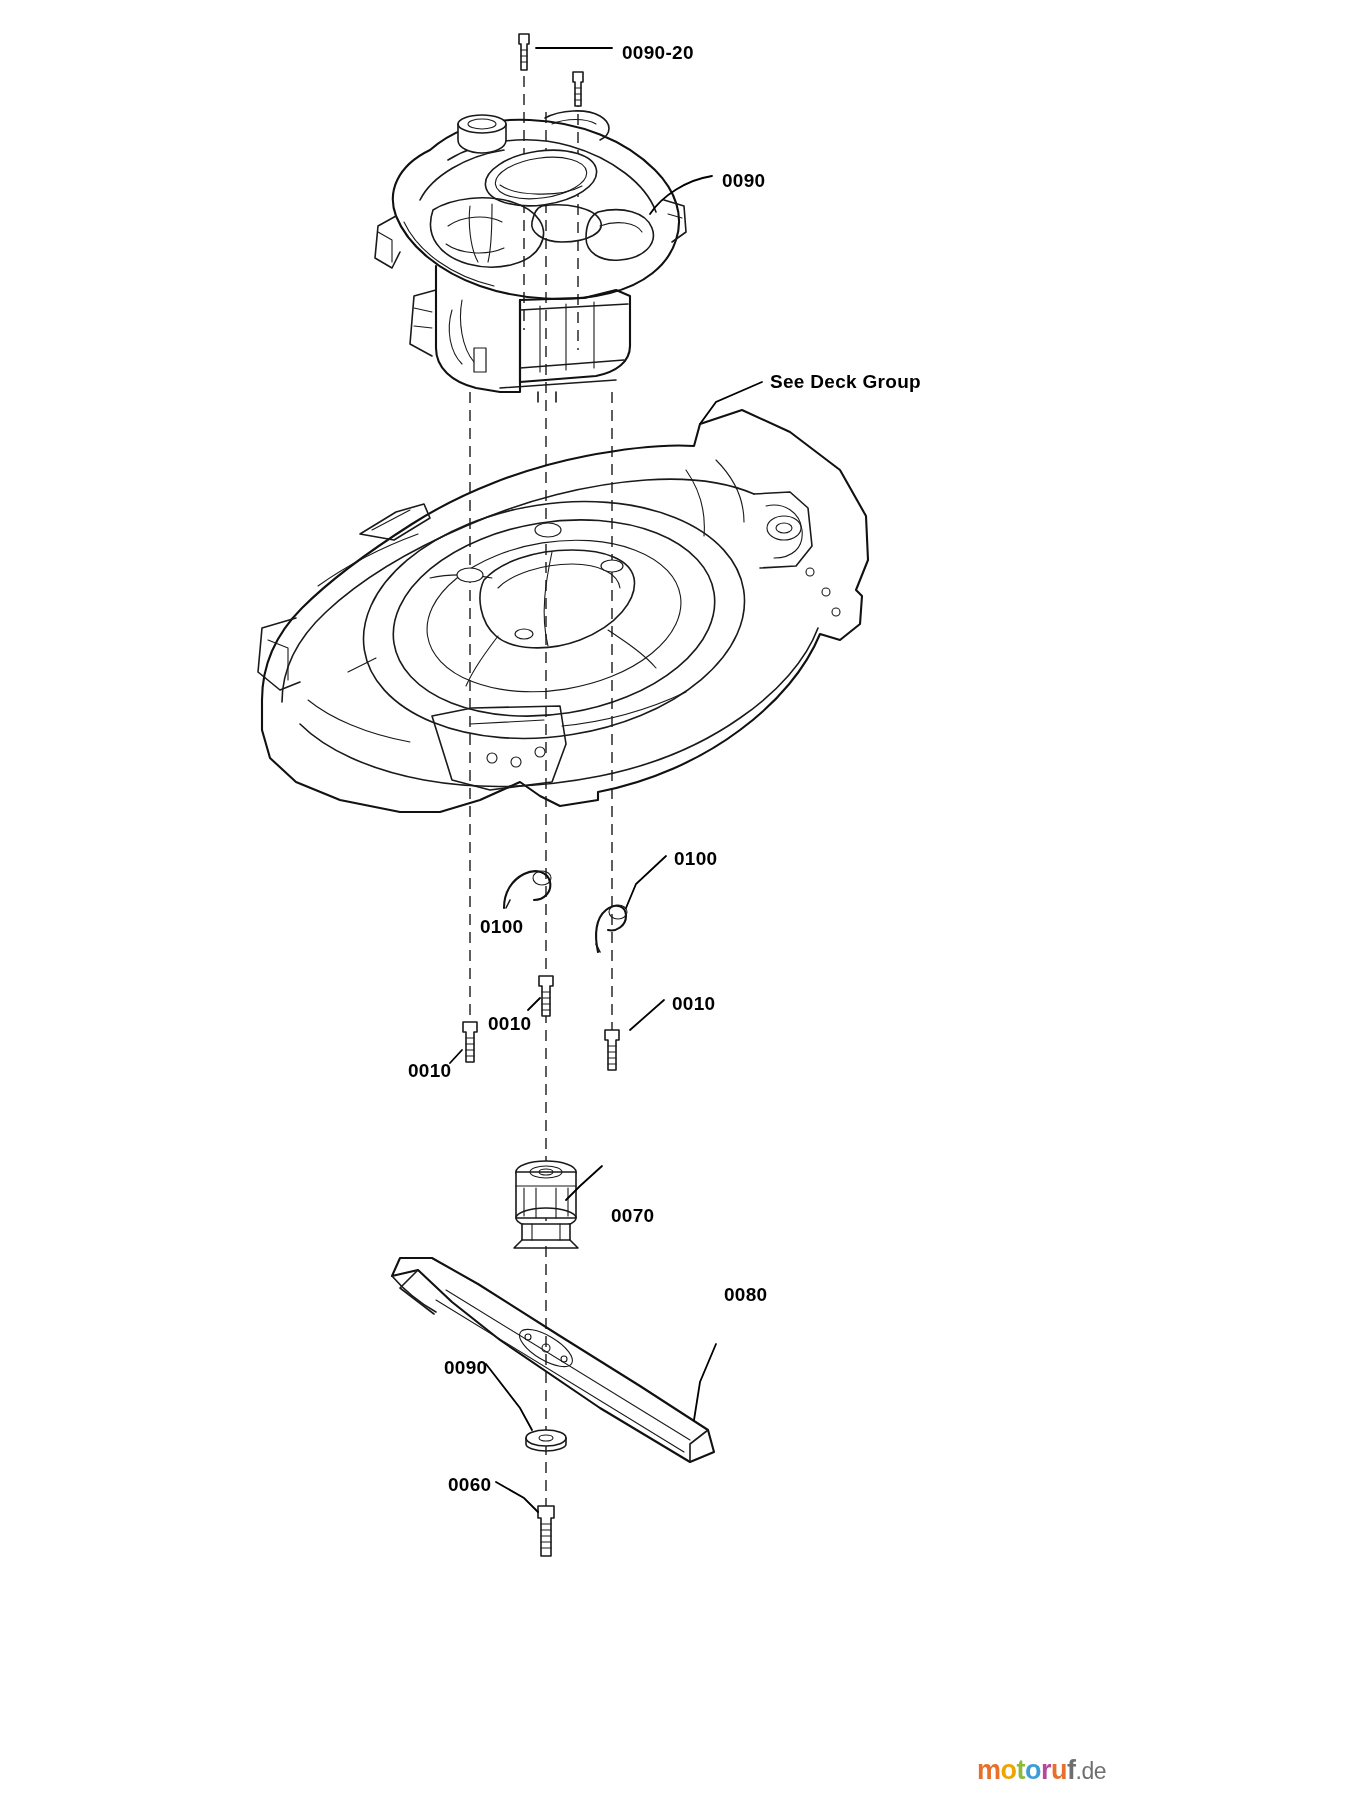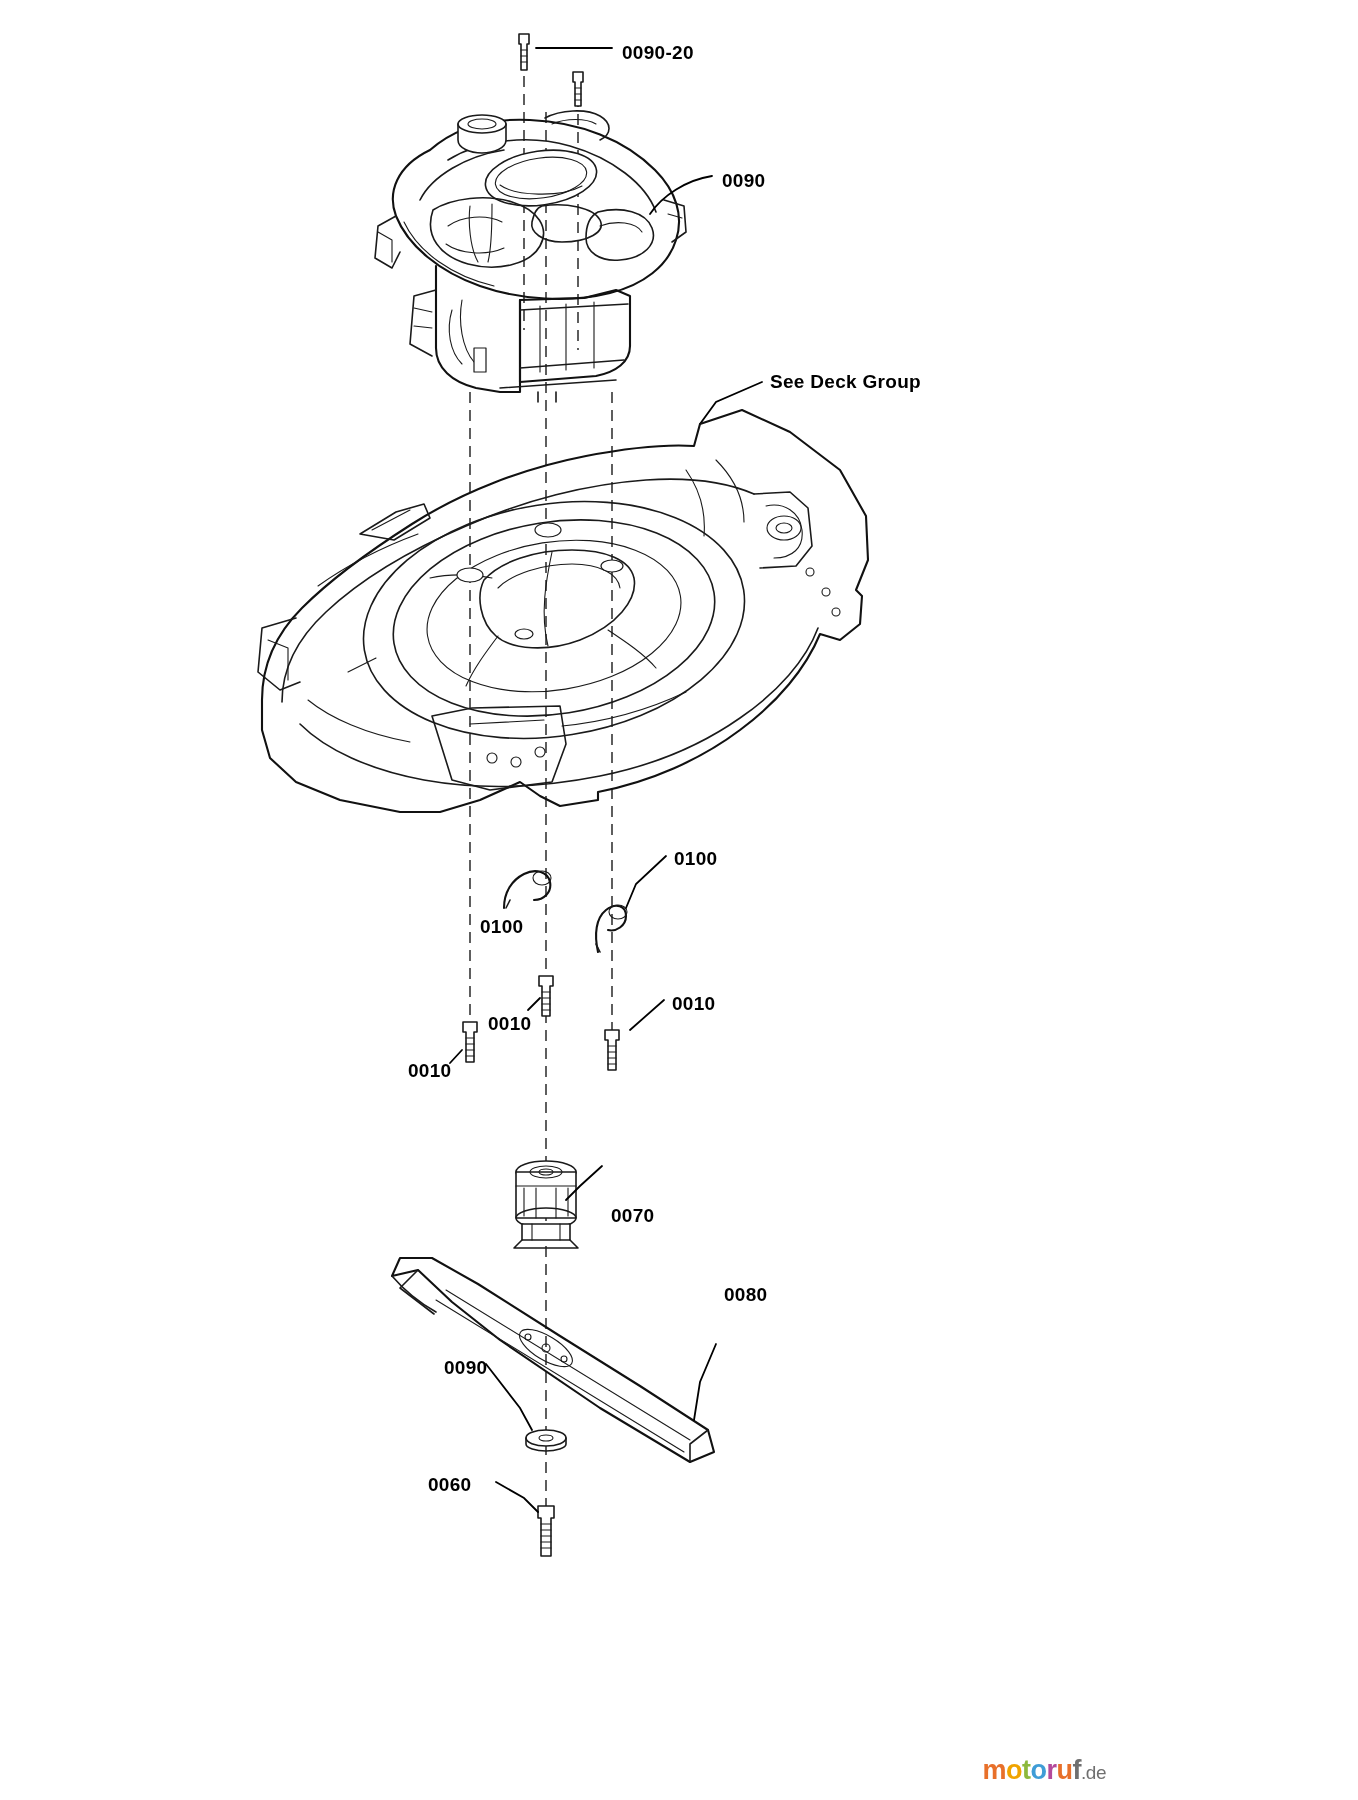--- a/index.html
+++ b/index.html
@@ -42,21 +42,21 @@
     letter-spacing: -0.5px;
     white-space: nowrap;
   }
   .wm-m { color: #e8702a; font-weight: bold; }
   .wm-o1 { color: #f0a400; font-weight: bold; }
   .wm-t { color: #8db93c; font-weight: bold; }
   .wm-o2 { color: #3f9dd6; font-weight: bold; }
   .wm-r { color: #b4499b; font-weight: bold; }
   .wm-u { color: #e8702a; font-weight: bold; }
   .wm-f { color: #6f6f6f; font-weight: bold; }
-  .wm-de { color: #6f6f6f; font-weight: normal; font-size: 19px; }
+  .wm-de { color: #6f6f6f; font-weight: normal; font-size: 23px; }
 </style>
 </head>
 <body>
 
 <div id="page">
 
   <svg id="diagram-svg" viewBox="0 0 1358 1800">
     <defs>
       <style>
         .ln { fill:none; stroke:#1a1a1a; stroke-width:1.6; stroke-linecap:round; stroke-linejoin:round; }
@@ -316,19 +316,19 @@
   <div class="callout" style="left:722px; top:170px;">0090</div>
   <div class="callout" style="left:770px; top:371px;">See Deck Group</div>
   <div class="callout" style="left:674px; top:848px;">0100</div>
   <div class="callout" style="left:480px; top:916px;">0100</div>
   <div class="callout" style="left:672px; top:993px;">0010</div>
   <div class="callout" style="left:488px; top:1013px;">0010</div>
   <div class="callout" style="left:408px; top:1060px;">0010</div>
   <div class="callout" style="left:611px; top:1205px;">0070</div>
   <div class="callout" style="left:724px; top:1284px;">0080</div>
   <div class="callout" style="left:444px; top:1357px;">0090</div>
-  <div class="callout" style="left:428px; top:1474px;">0060</div>
+  <div class="callout" style="left:448px; top:1474px;">0060</div>
 
   <div class="watermark">
     <span class="wm-m">m</span><span class="wm-o1">o</span><span class="wm-t">t</span><span class="wm-o2">o</span><span class="wm-r">r</span><span class="wm-u">u</span><span class="wm-f">f</span><span class="wm-de">.de</span>
   </div>
 
 </div>
 
 </body></html>

